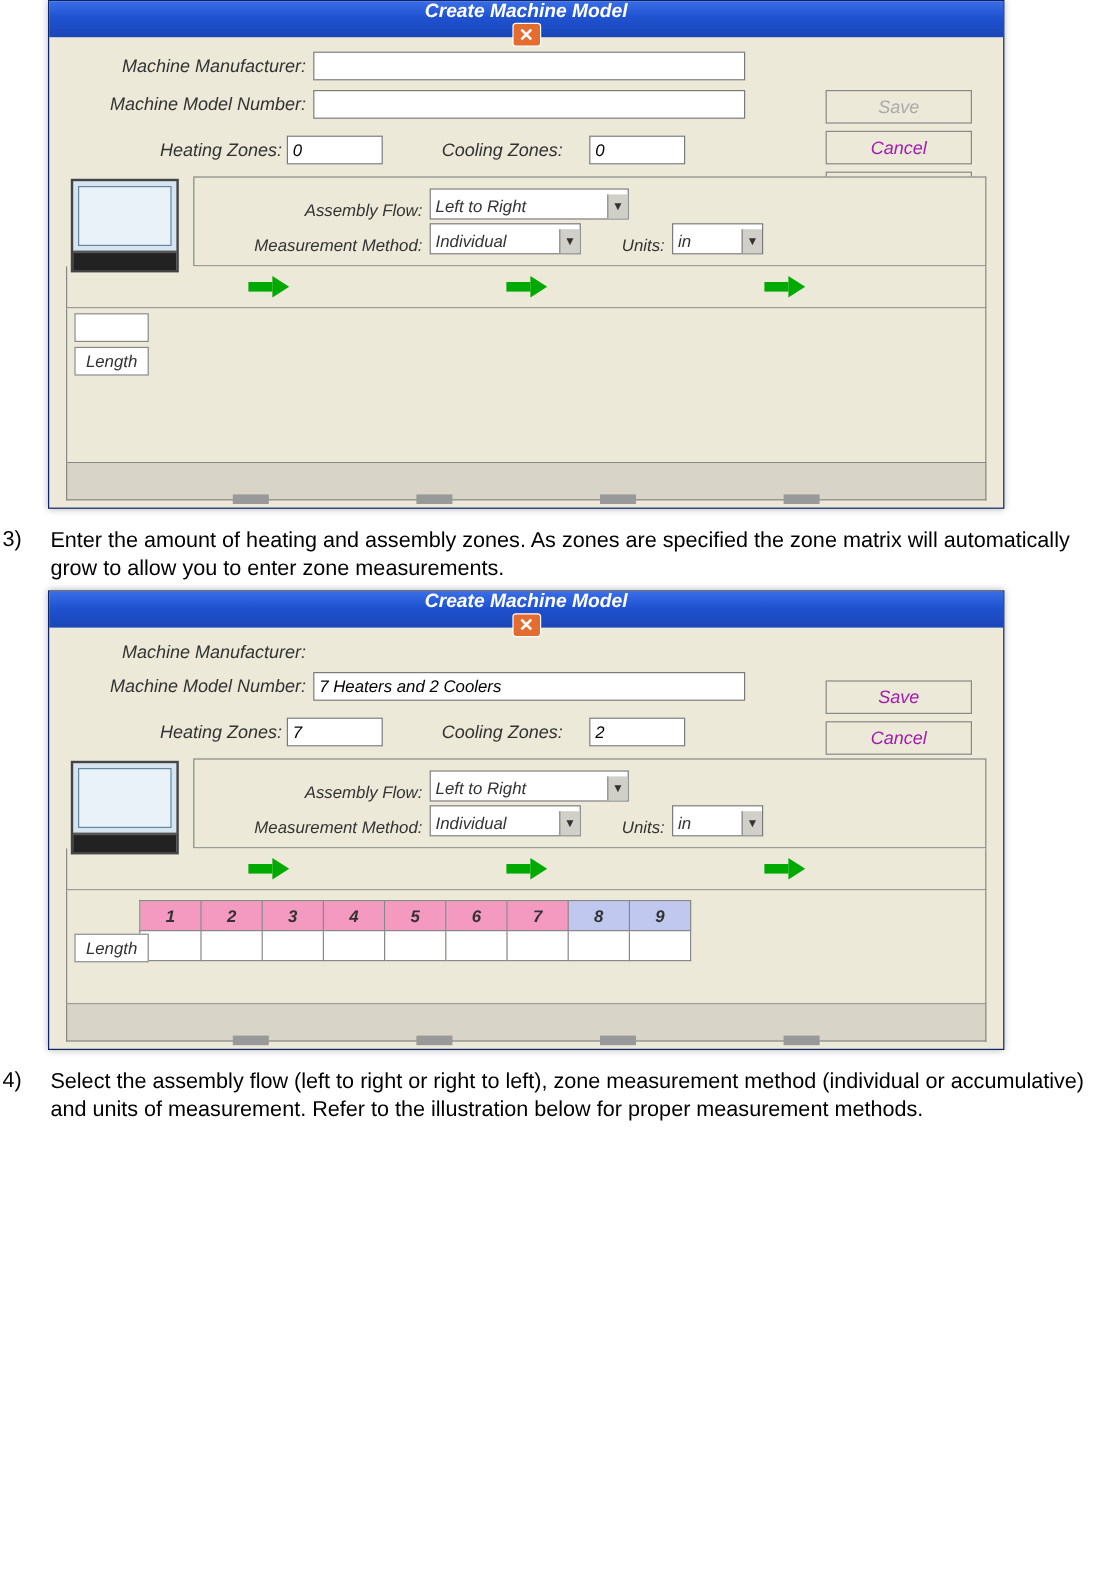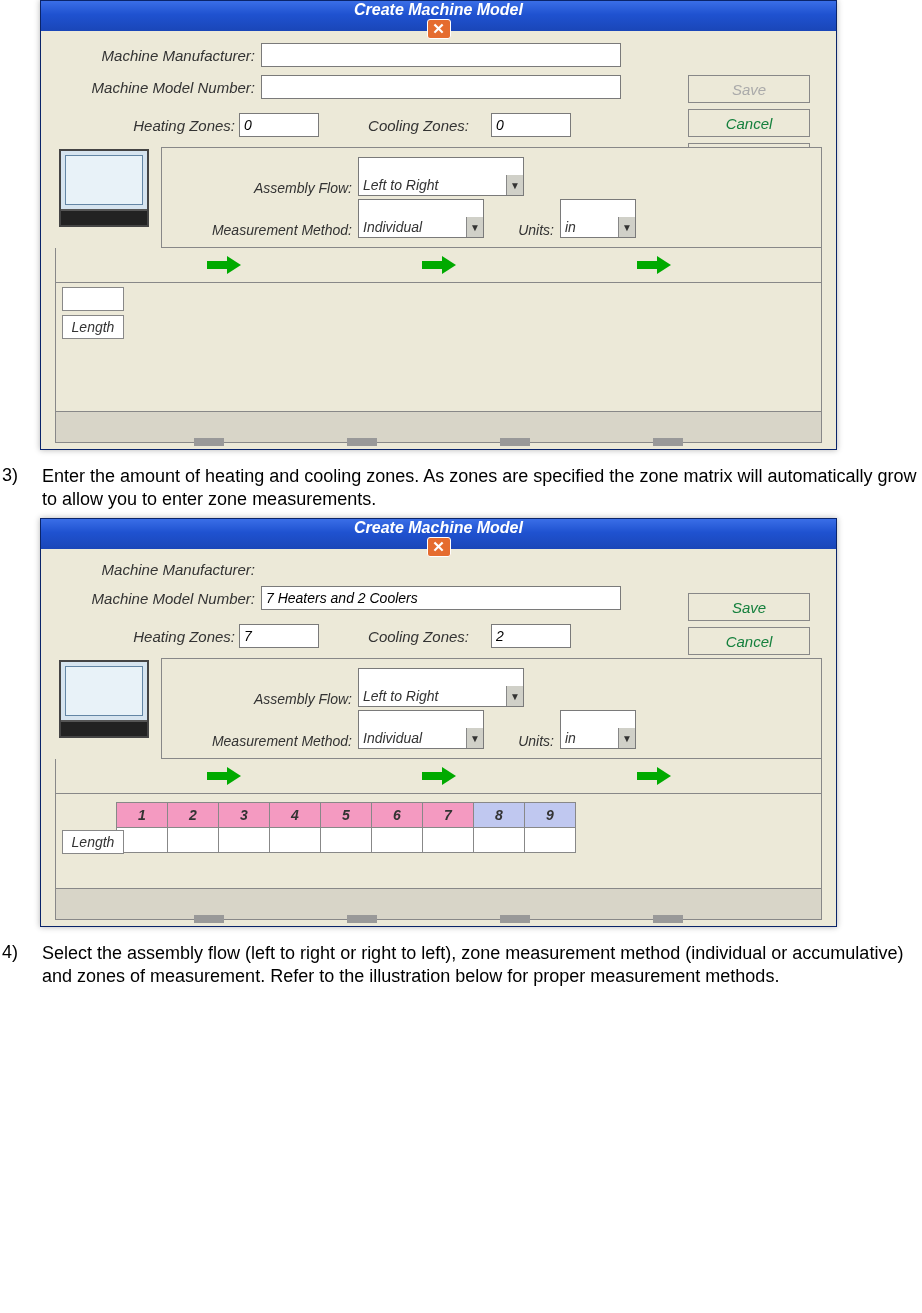--- a/index.html
+++ b/index.html
@@ -89,21 +89,21 @@
     width: 120px;
   }
   .winbtn {
     height: 26px;
     width: 120px;
     border: 1px solid #888;
     background: #ece9d8;
     margin-bottom: 6px;
     font-style: italic;
     font-size: 15px;
-    color: #15803d;
+    color: #a21caf;
     display: flex;
     align-items: center;
     justify-content: center;
   }
   .winbtn.disabled { color: #aaa; }
   .rel { position: relative; }
   .zones-row {
     display: flex;
     align-items: center;
     margin: 14px 0 10px 0;
@@ -122,21 +122,21 @@
     font-size: 14px;
   }
   .header-strip .hr { display: flex; align-items: flex-end; margin: 3px 0; }
   .hr .hlabel { text-align: right; padding-right: 6px; }
   .dd {
     height: 20px;
     border: 1px solid #7a7a7a;
     background: #fff;
     font-style: italic;
     font-size: 14px;
-    padding: 17px 0 0 4px;
+    padding: 4px 0 0 4px;
     display: inline-flex;
     align-items: center;
     position: relative;
   }
   .dd .ddarrow {
     width: 16px; height: 100%;
     background: #d0d0c8;
     border-left: 1px solid #888;
     margin-left: auto;
     display: flex; align-items: center; justify-content: center;
@@ -325,21 +325,21 @@
               <div class="foot"></div>
             </div>
       </div>
     </div>
   </div>
  </div>
 </div>
 
 <div class="doc-step">
   <div class="doc-num">3)</div>
-  <div class="doc-text">Enter the amount of heating and cooling zones. As zones are specified the zone matrix will automatically grow to allow you to enter zone measurements.</div>
+  <div class="doc-text">Enter the amount of heating and assembly zones. As zones are specified the zone matrix will automatically grow to allow you to enter zone measurements.</div>
 </div>
 
 <div class="dialog-wrap">
  <div class="dialog rel">
   <div class="titlebar">
     <span>Create Machine Model</span>
     <div class="close-btn">✕</div>
   </div>
 
   <div class="body-area rel">
@@ -432,14 +432,14 @@
               <div class="foot"></div>
             </div>
       </div>
     </div>
   </div>
  </div>
 </div>
 
 <div class="doc-step">
   <div class="doc-num">4)</div>
-  <div class="doc-text">Select the assembly flow (left to right or right to left), zone measurement method (individual or accumulative) and zones of measurement. Refer to the illustration below for proper measurement methods.</div>
+  <div class="doc-text">Select the assembly flow (left to right or right to left), zone measurement method (individual or accumulative) and units of measurement. Refer to the illustration below for proper measurement methods.</div>
 </div>
 
 </body></html>

